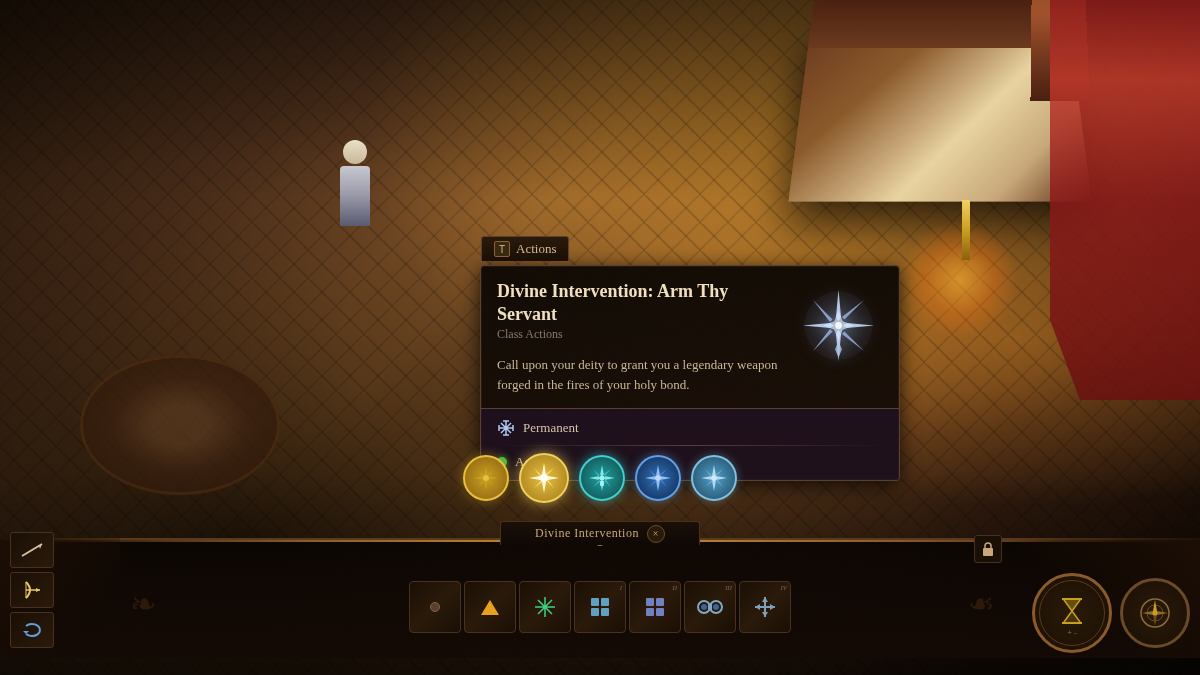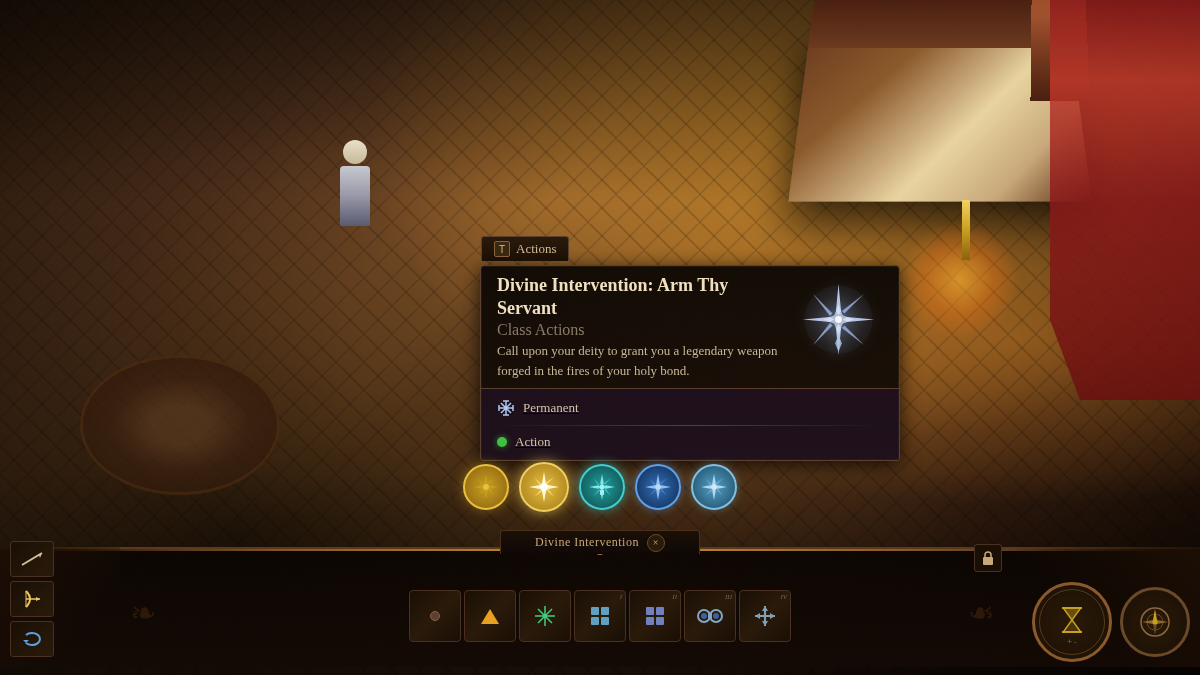--- a/index.html
+++ b/index.html
@@ -142,21 +142,21 @@
       width: 24px;
       height: 24px;
       background: linear-gradient(180deg, #e8e0c8 0%, #c8b898 100%);
       border-radius: 50%;
       margin: 0 auto 2px;
     }
 
     
     .hud-bar {
       position: absolute;
-      bottom: 8px;
+      bottom: 17px;
       left: 0;
       right: 0;
       height: 120px;
       background: linear-gradient(180deg, rgba(10, 5, 2, 0.9) 0%, rgba(20, 10, 5, 0.95) 100%);
       border-top: 2px solid #5a3a1a;
     }
 
     
     .hud-bar::before {
       content: '';
@@ -305,21 +305,21 @@
     }
 
     .inspect-label {
       color: #d4b896;
       font-size: 13px;
       font-family: 'Georgia', serif;
     }
 
     
     .card-content {
-      padding: 8px 16px;
+      padding: 14px 16px;
       display: flex;
       gap: 12px;
     }
 
     .card-text {
       flex: 1;
     }
 
     .card-icon {
       width: 90px;
@@ -341,23 +341,23 @@
       color: #f0e0c0;
       font-size: 18px;
       font-family: 'Georgia', serif;
       font-weight: bold;
       line-height: 1.25;
       margin-bottom: 2px;
     }
 
     .card-subtitle {
       color: #8a7a6a;
-      font-size: 16px;
+      font-size: 12px;
       font-family: 'Georgia', serif;
-      margin-bottom: 2px;
+      margin-bottom: 13px;
     }
 
     .card-description {
       color: #c8b898;
       font-size: 13px;
       font-family: 'Georgia', serif;
       line-height: 1.5;
     }
 
     .card-divider {
@@ -408,21 +408,20 @@
       color: #d4c4a8;
       font-size: 13px;
       font-family: 'Georgia', serif;
     }
 
     
     .card-bottom {
       background: rgba(40, 20, 60, 0.4);
       border-top: 1px solid #5a4030;
       padding: 10px 16px;
-      text-decoration: underline;
     }
 
     
     .hud-side-left {
       position: absolute;
       bottom: 0;
       left: 0;
       width: 120px;
       height: 120px;
       background: linear-gradient(135deg, rgba(30,15,5,0.95) 0%, transparent 70%);

